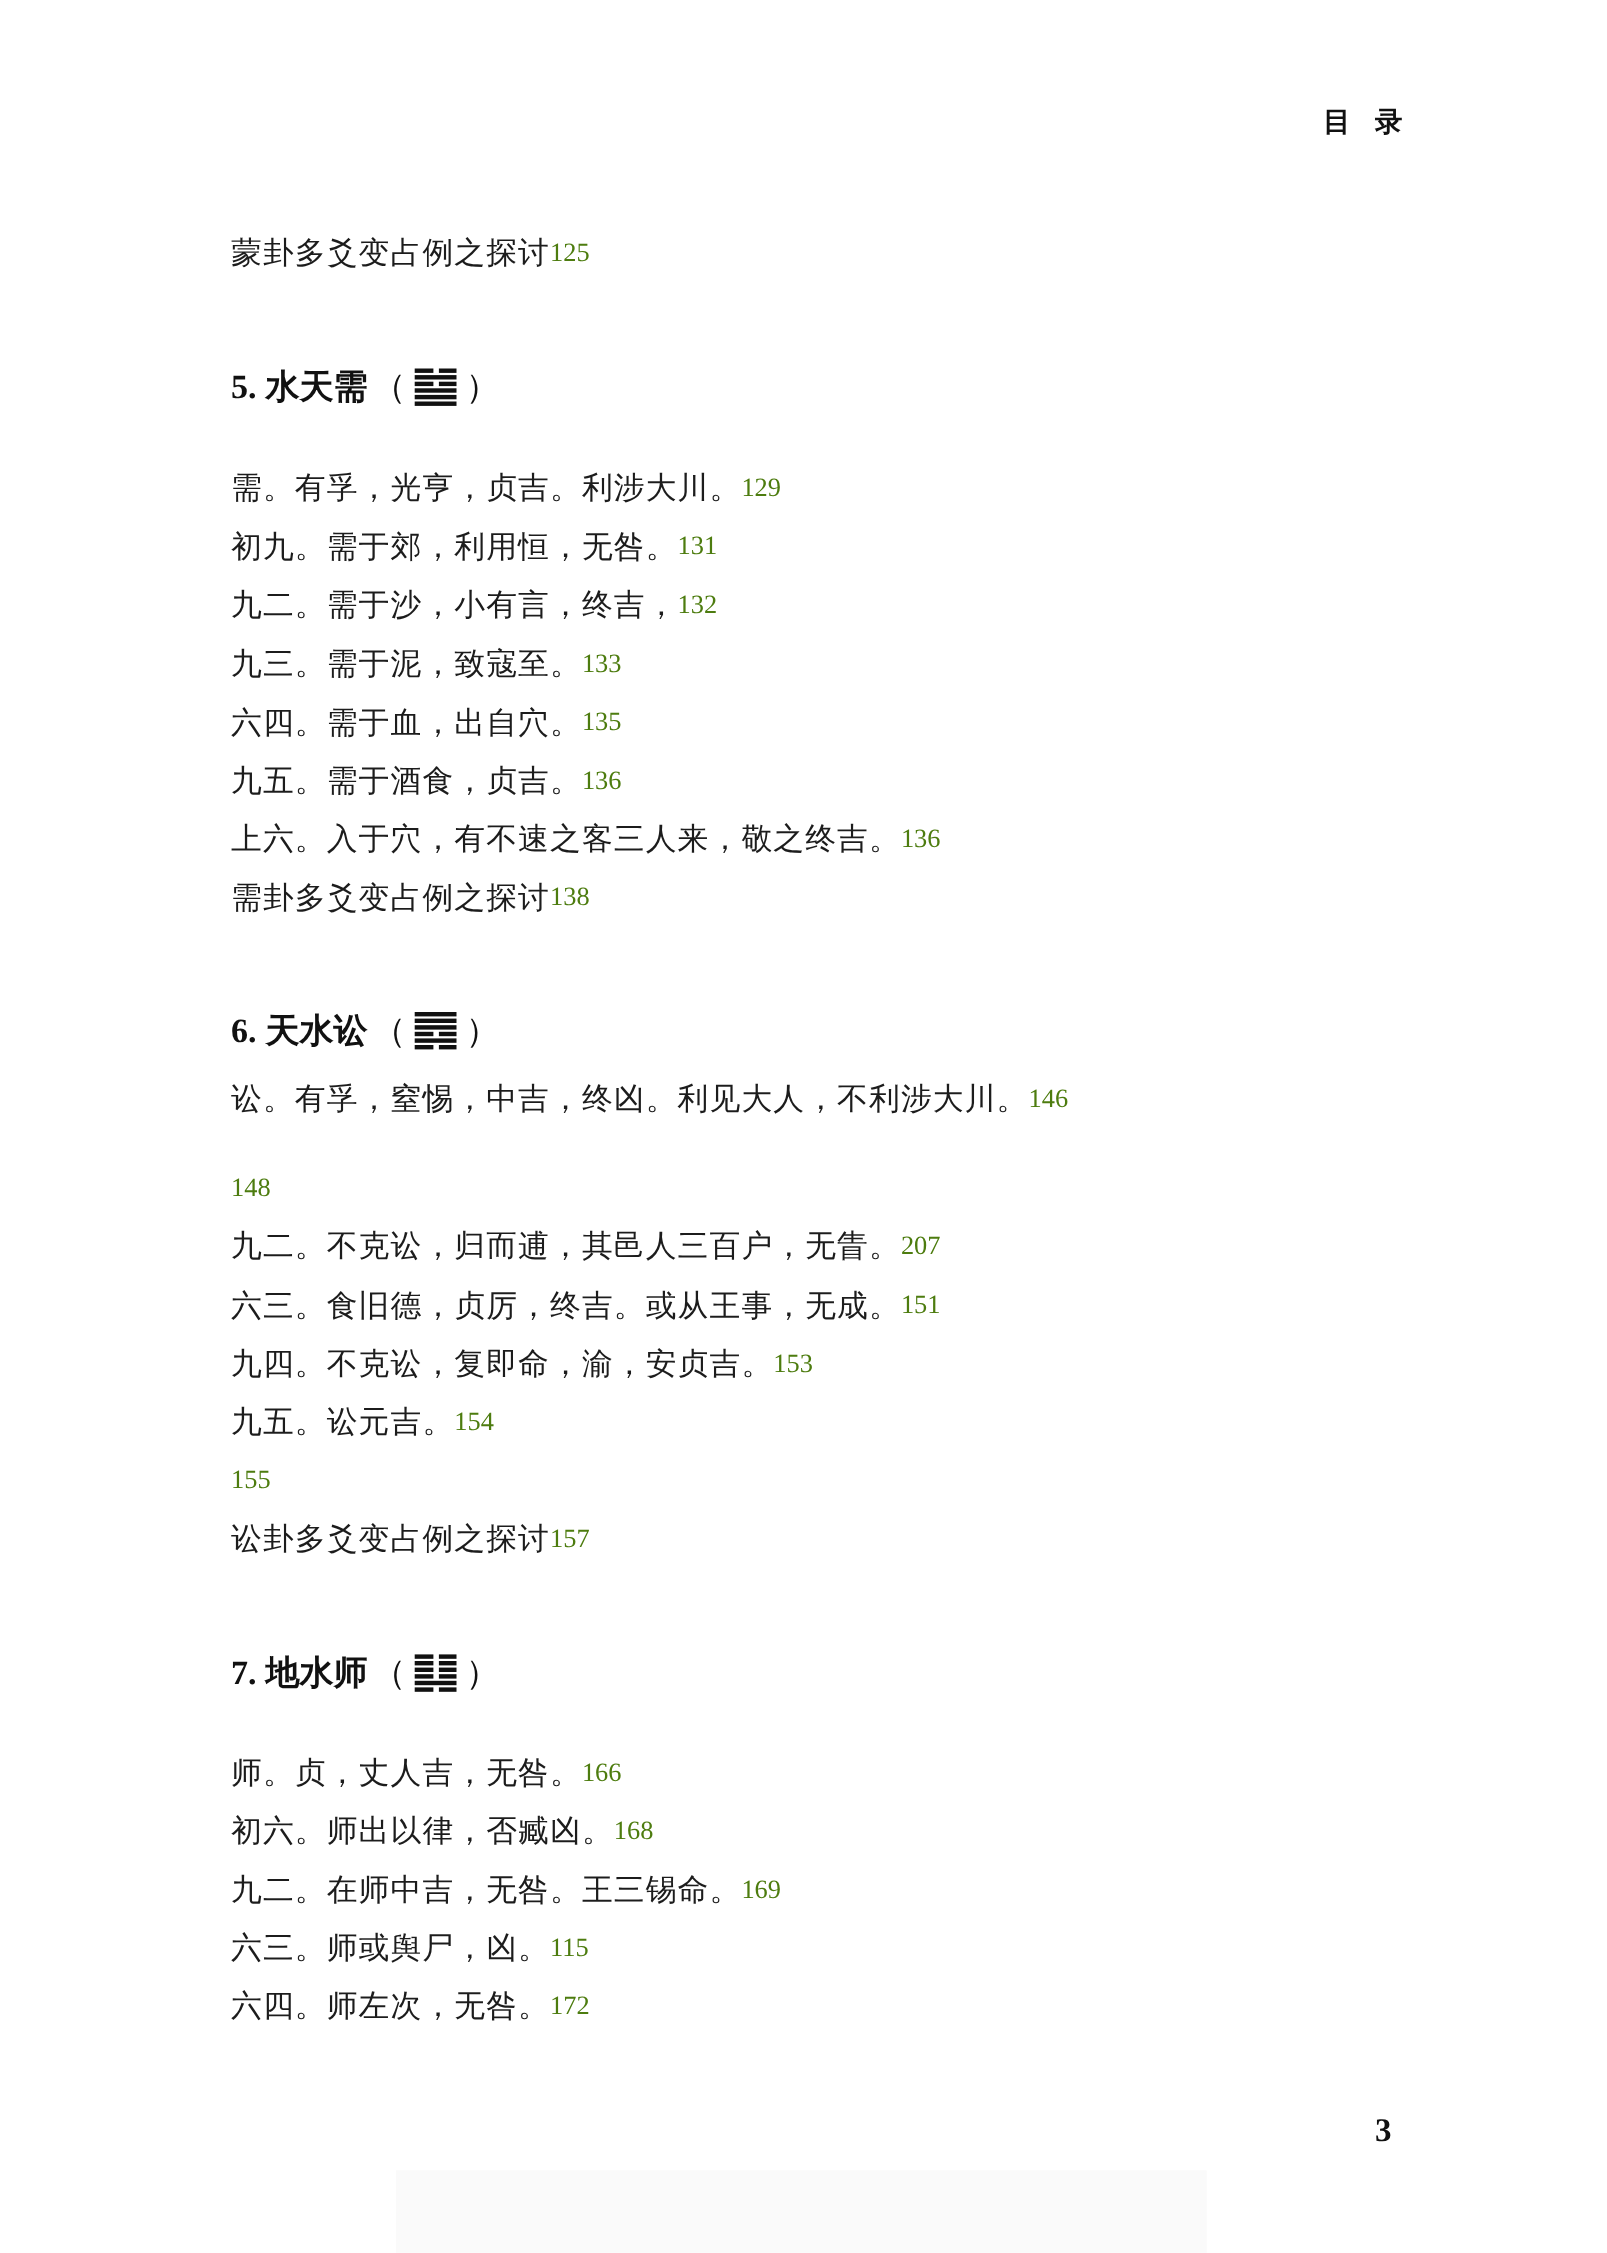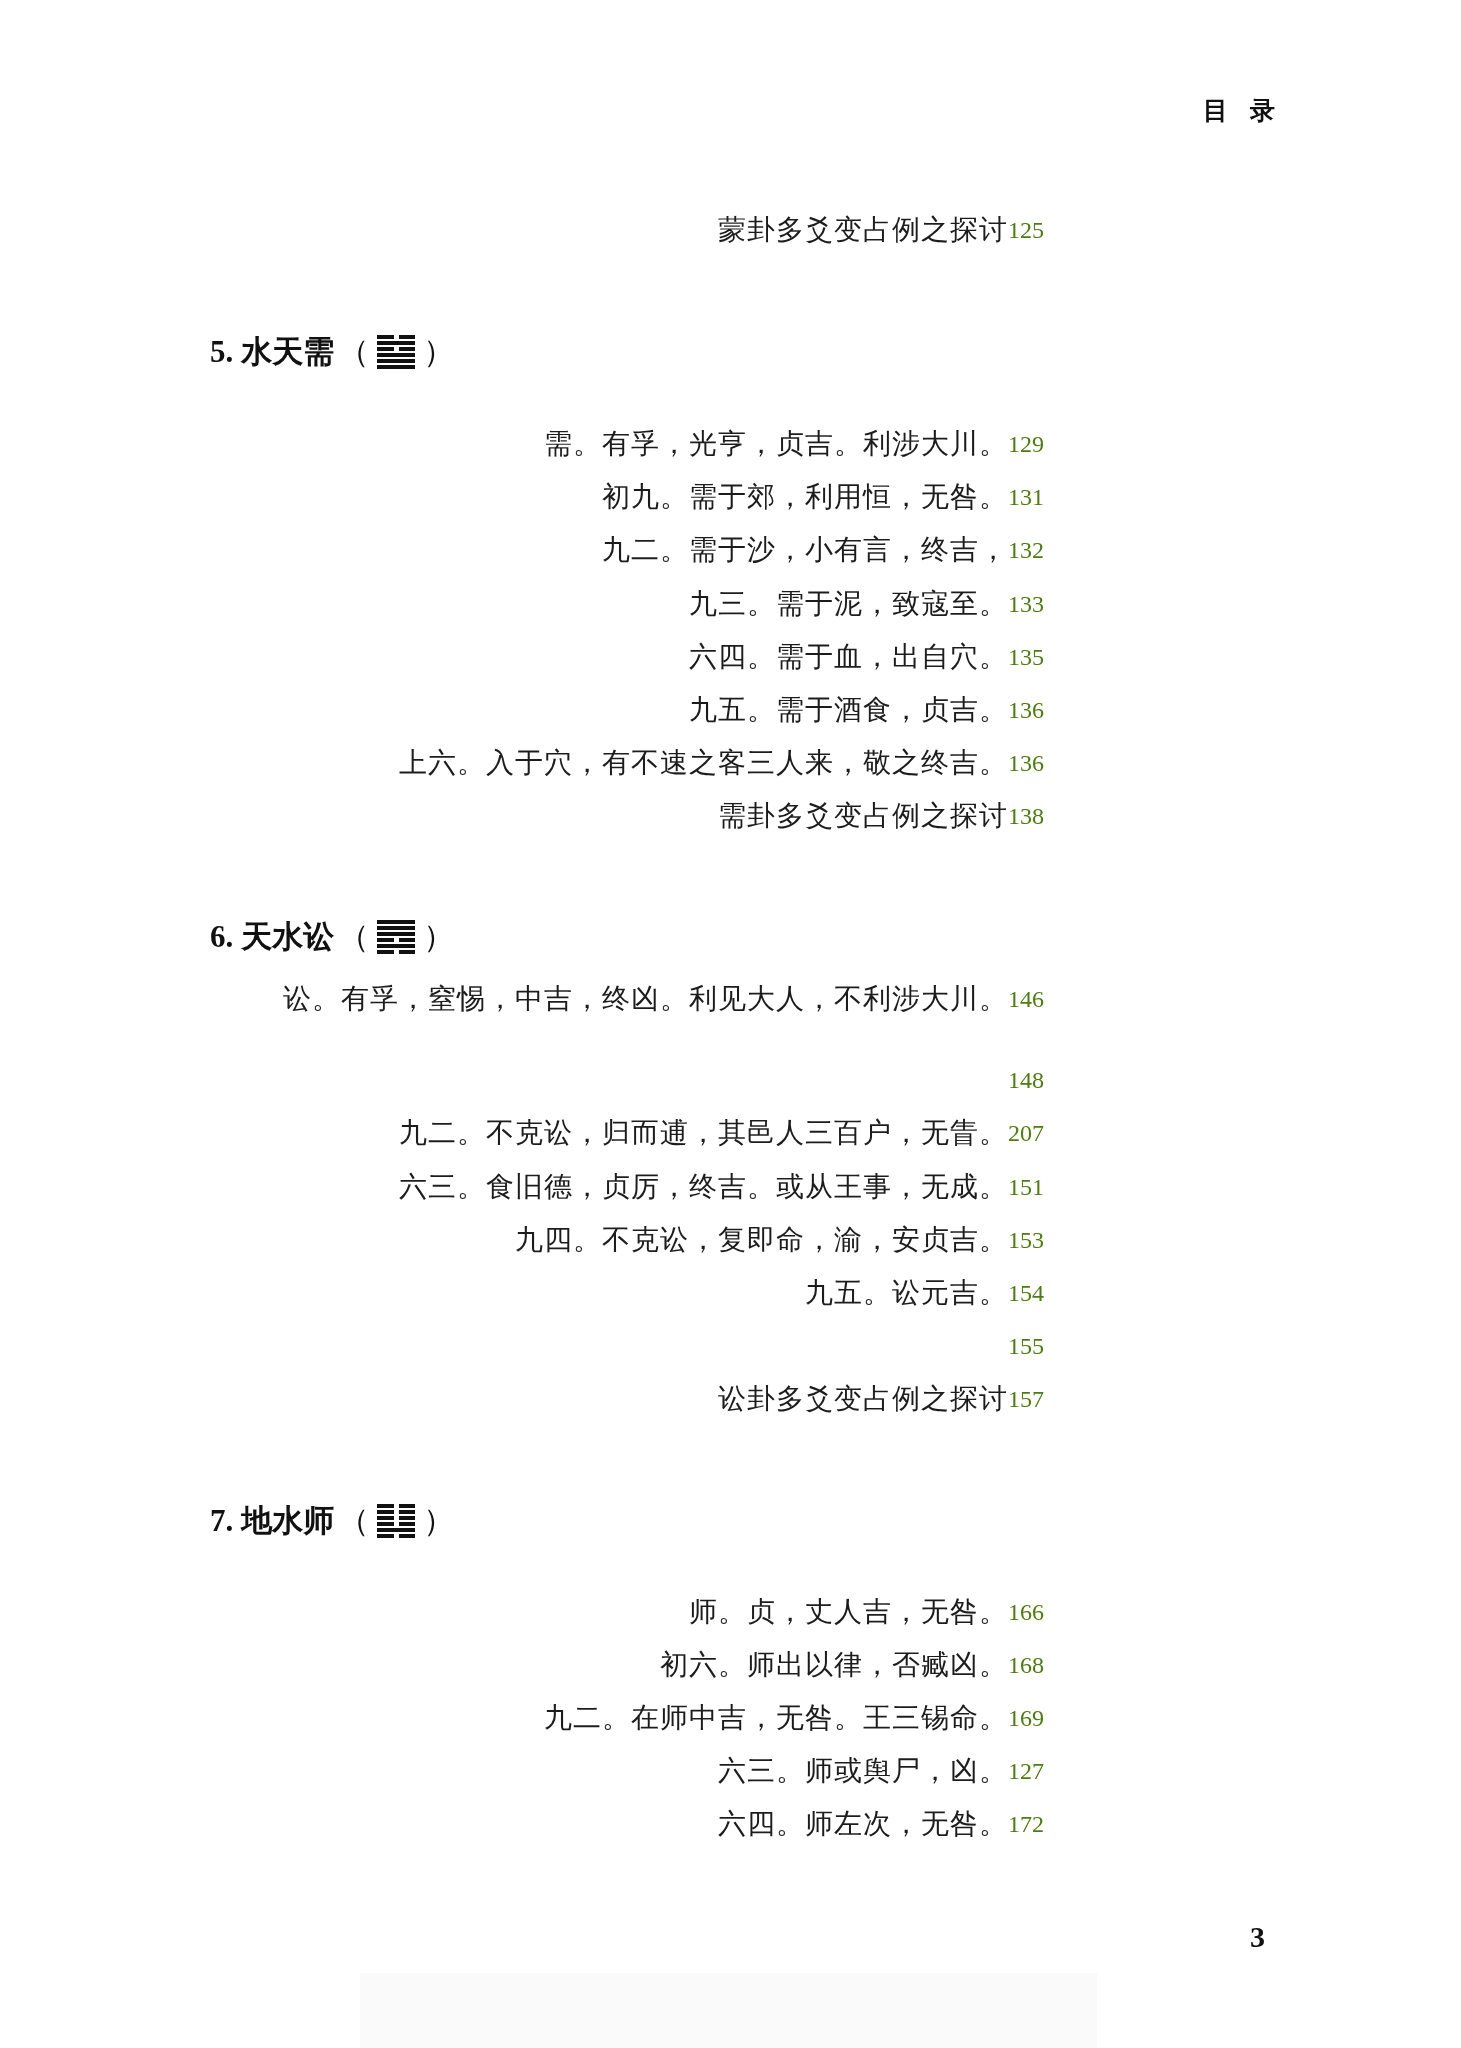--- a/index.html
+++ b/index.html
@@ -13,21 +13,21 @@
   }
   .running-head {
     position: absolute; left: 1203px; top: 94px;
     font-family: Liberation Serif, serif;
     font-weight: bold; font-size: 25px; letter-spacing: 22px;
     color: #111;
   }
   .toc { position: absolute; left: 210px; top: 0; width: 860px; }
   .row {
     position: absolute; left: 0; width: 860px; height: 40px;
-    display: flex; align-items: center; justify-content: flex-end;
+    display: flex; align-items: center; justify-content: flex-start;
   }
   .row .title {
     font-family: "DejaVu Sans", "Liberation Sans", sans-serif;
     font-size: 28px; letter-spacing: 1px; color: #1c1c1c; white-space: nowrap;
   }
   .row .page {
     font-family: "Liberation Serif", "DejaVu Serif", serif;
     font-size: 24px; color: #4d7c0f; width: 62px; text-align: left;
   }
   .section {
@@ -226,21 +226,21 @@
   <div class="row" style="top:1645px">
       <span class="title">初六。师出以律，否臧凶。</span>
       <span class="page">168</span>
     </div>
   <div class="row" style="top:1698px">
       <span class="title">九二。在师中吉，无咎。王三锡命。</span>
       <span class="page">169</span>
     </div>
   <div class="row" style="top:1751px">
       <span class="title">六三。师或舆尸，凶。</span>
-      <span class="page">127</span>
+      <span class="page">115</span>
     </div>
   <div class="row" style="top:1804px">
       <span class="title">六四。师左次，无咎。</span>
       <span class="page">172</span>
     </div>
 </div>
 
 <div class="page-number">3</div>
 <div class="footer-shade"></div>
 

